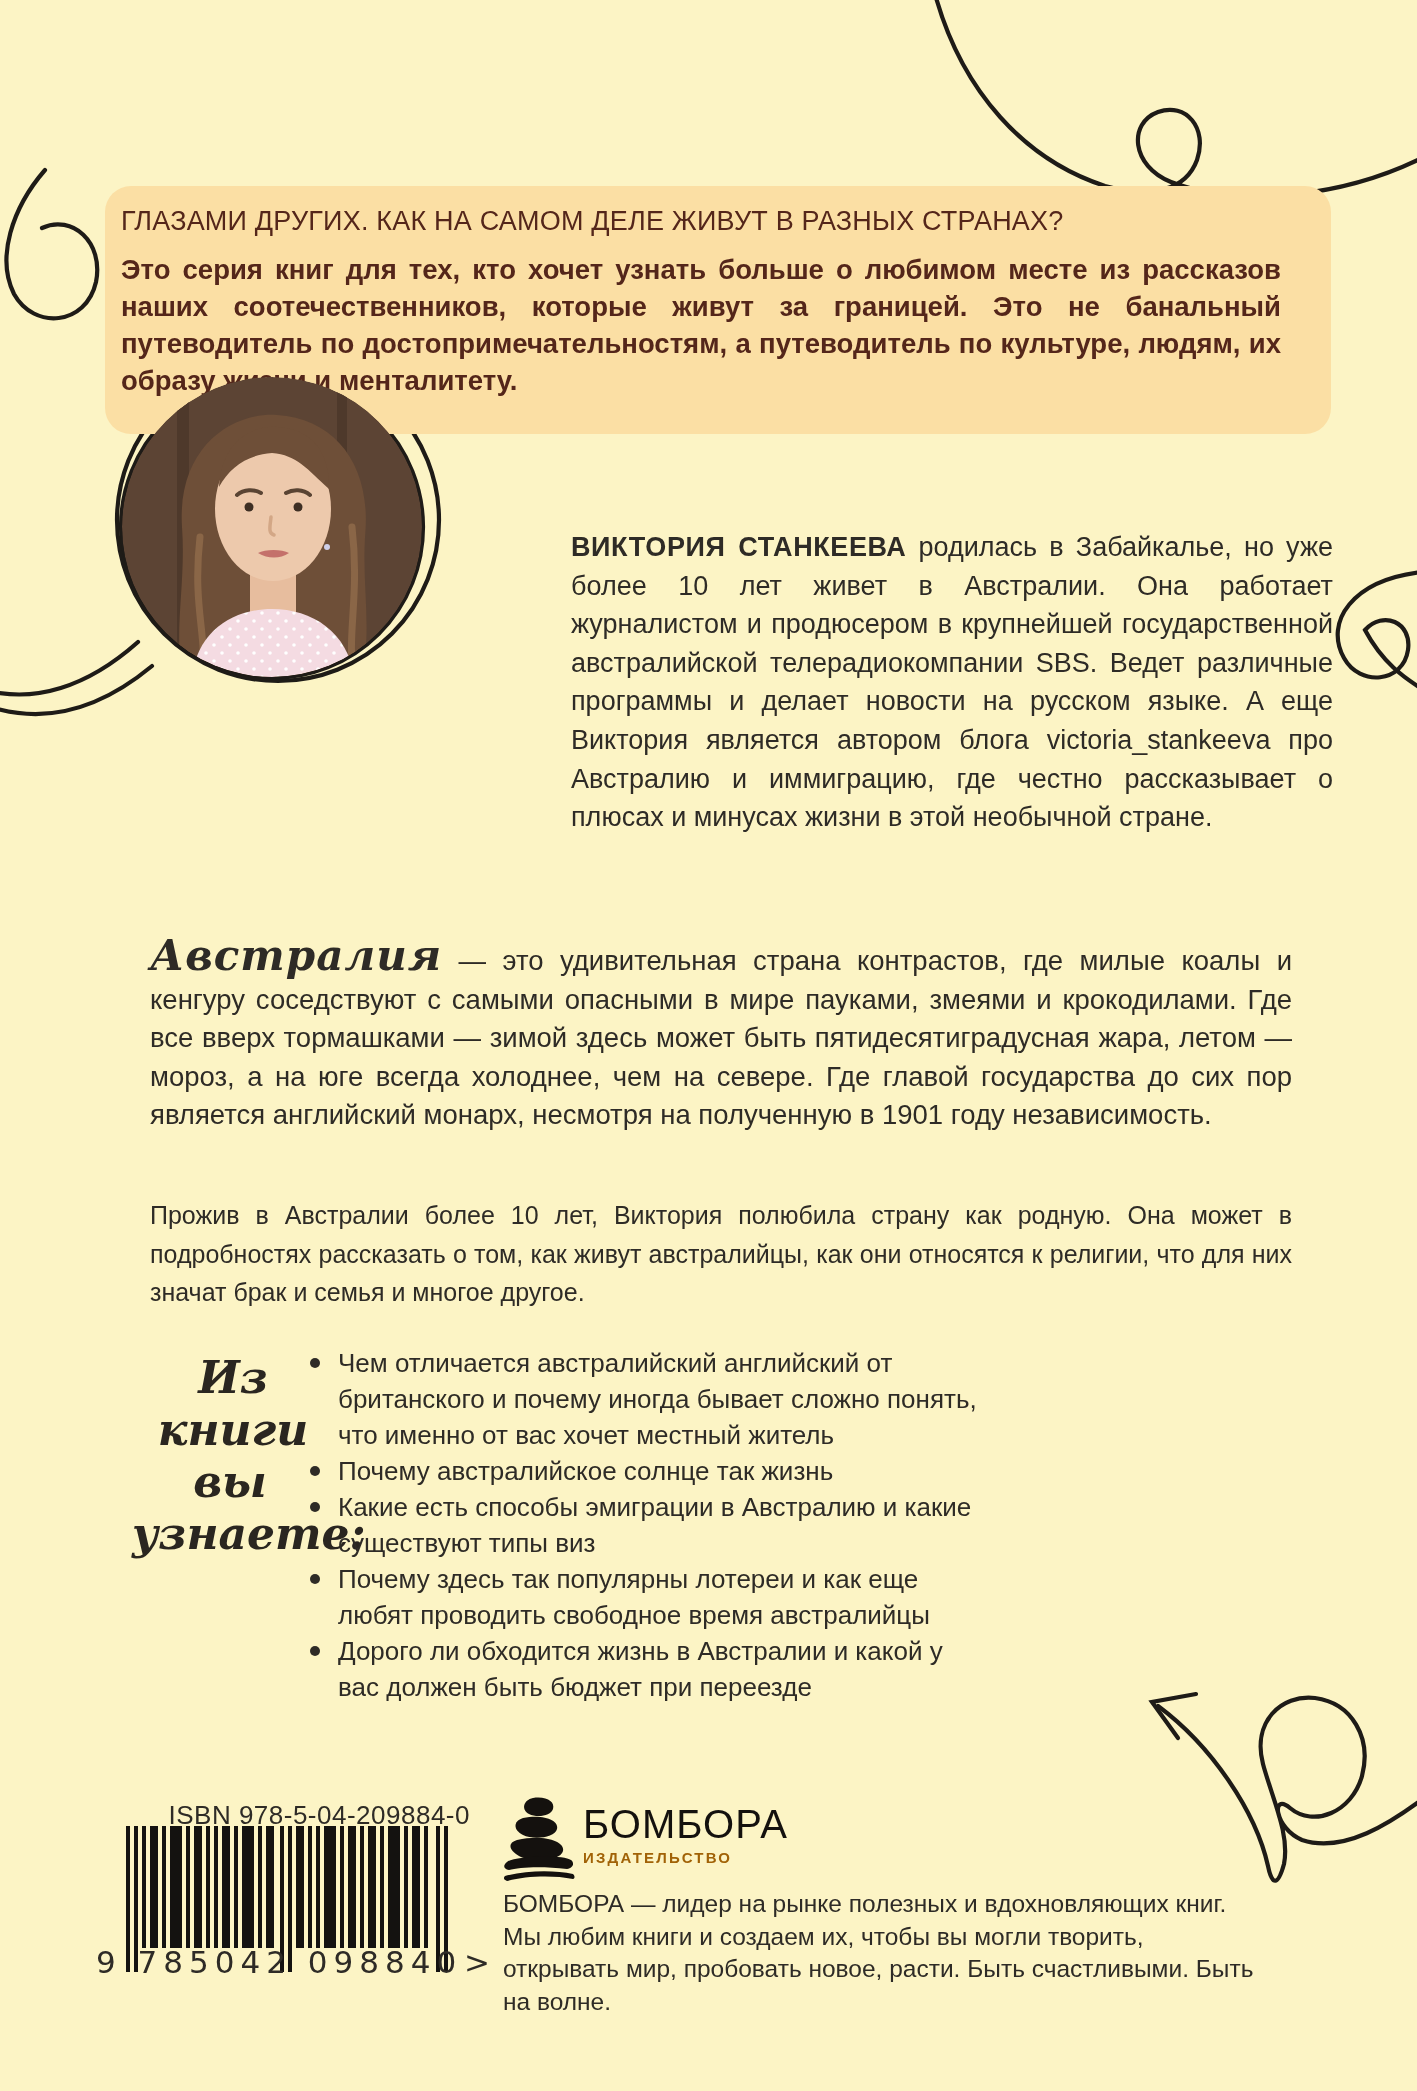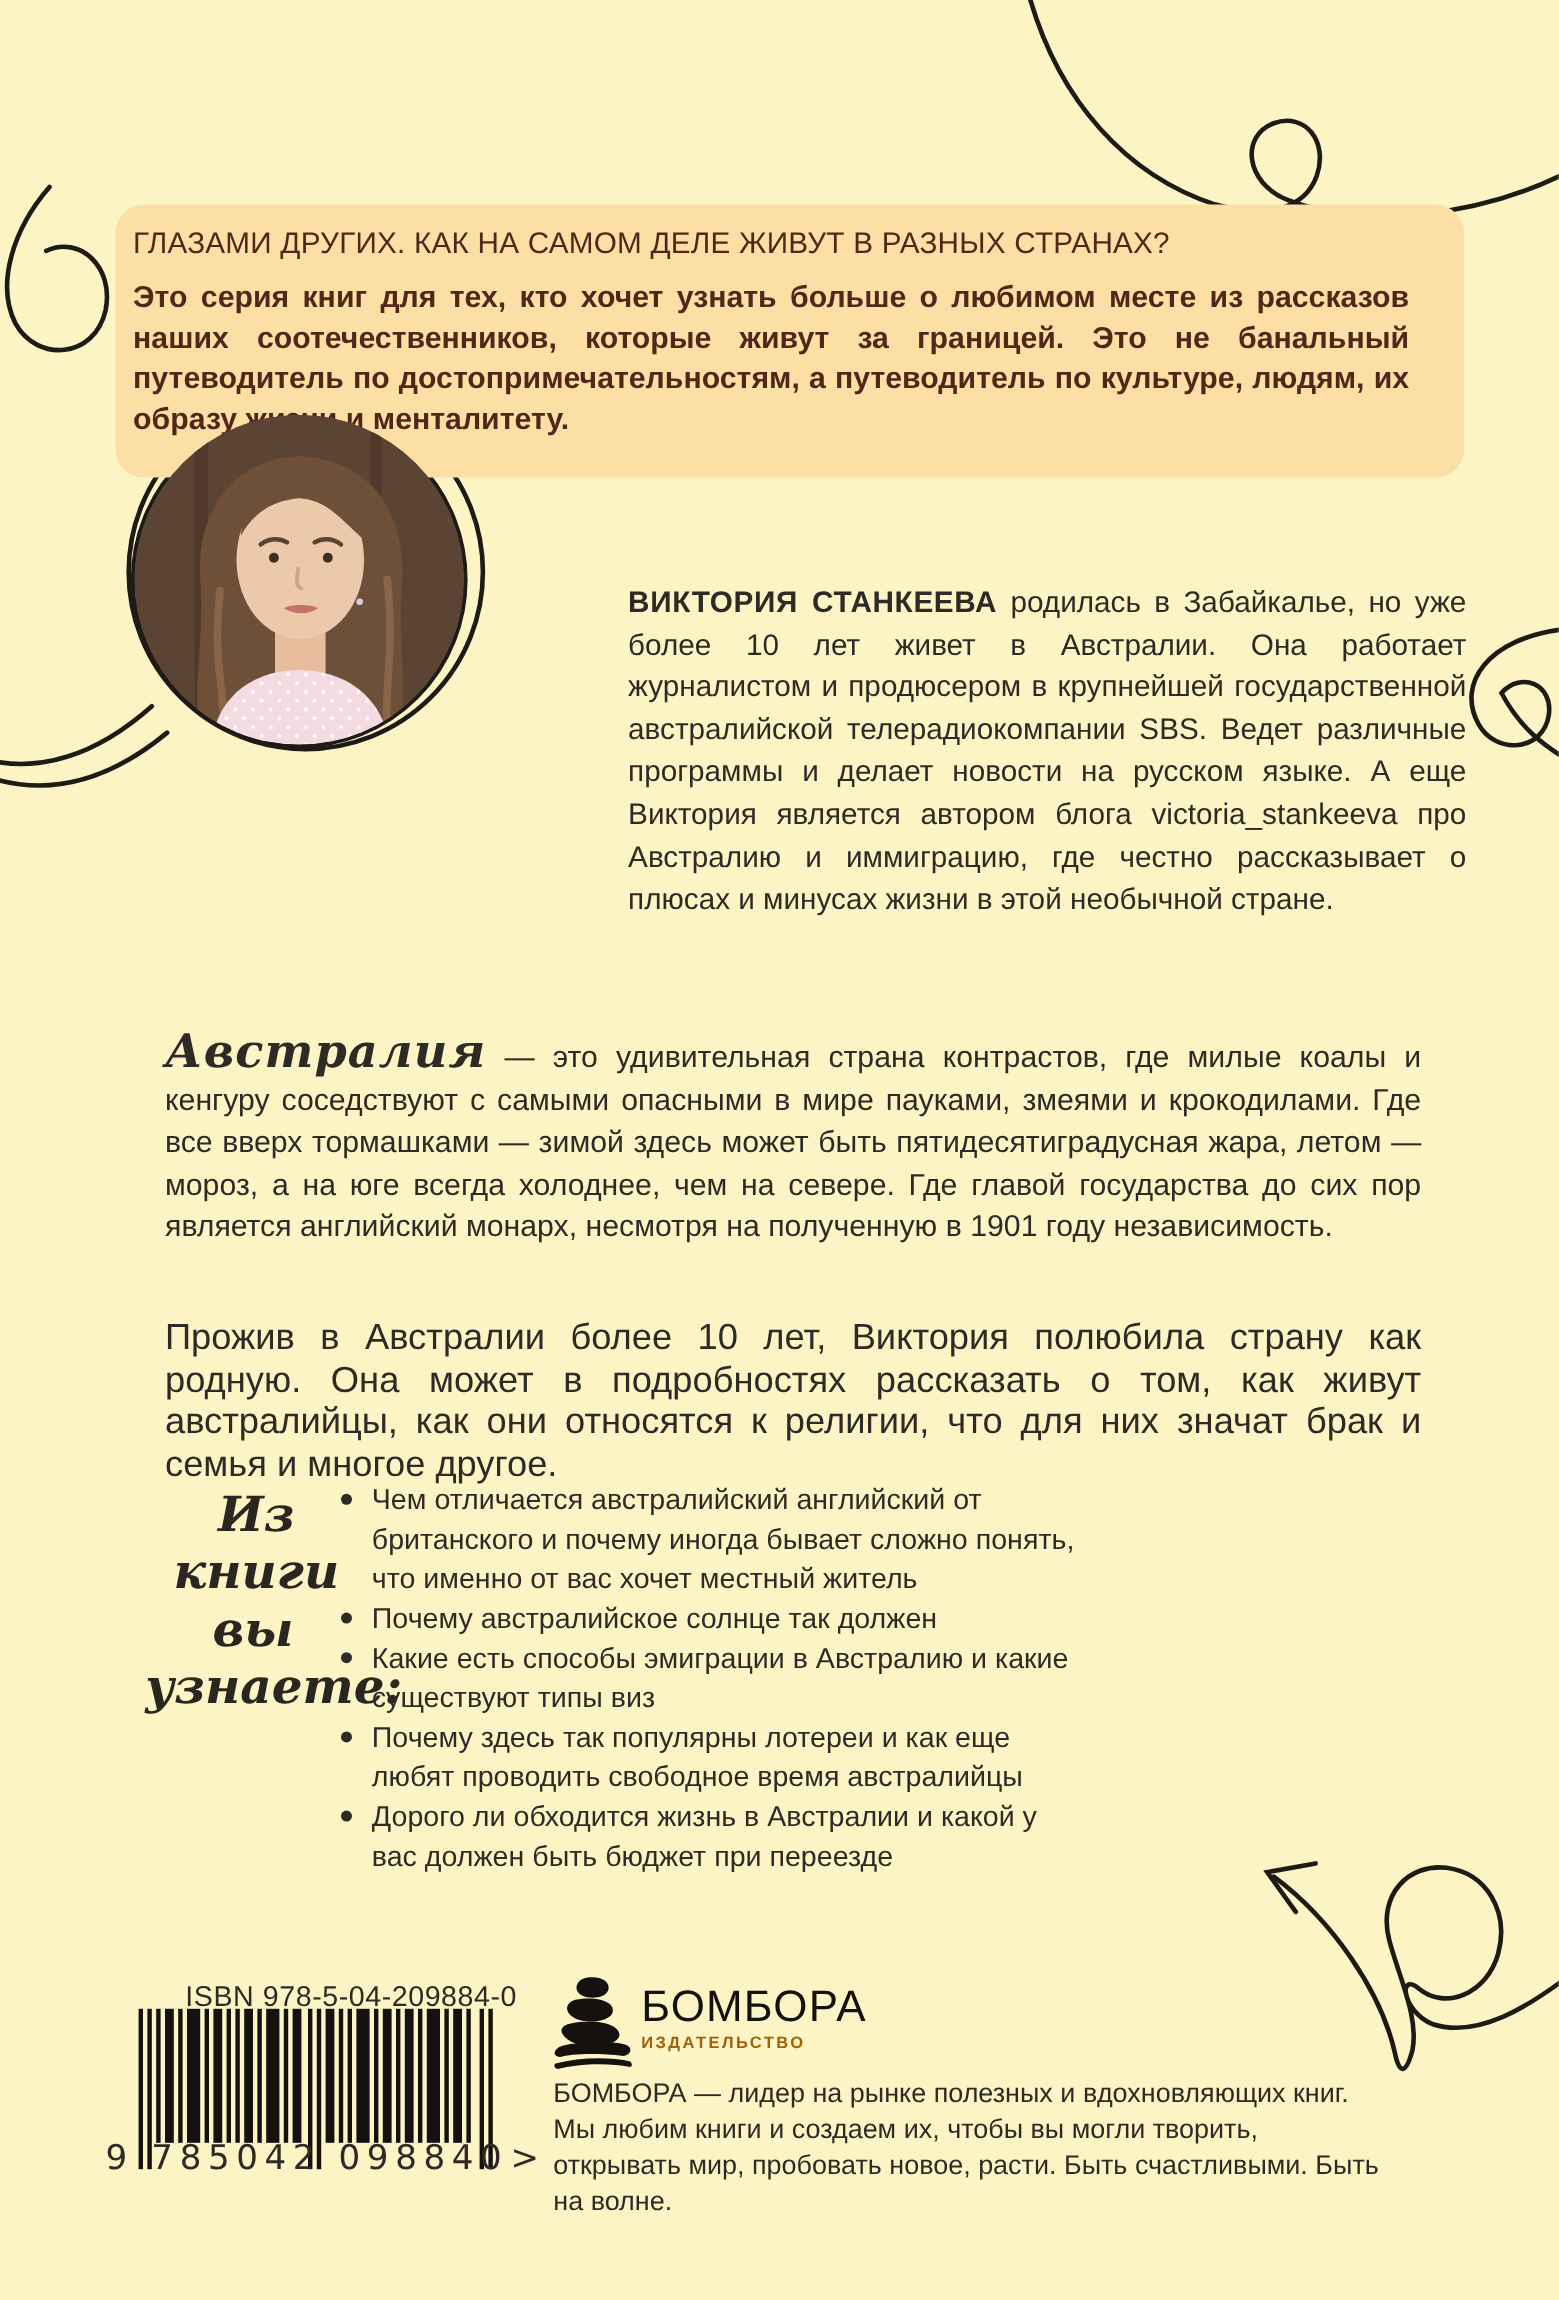--- a/index.html
+++ b/index.html
@@ -52,21 +52,21 @@
     left:150px;top:942px;width:1142px;
     font-size:27.5px;line-height:38.6px;text-align:justify;
   }
   .script{
     font-family:"DejaVu Serif","Liberation Serif",serif;
     font-style:italic;font-weight:bold;
   }
   .country .script{font-size:42px;line-height:0;letter-spacing:1px;}
   .para2{
     left:150px;top:1196px;width:1142px;
-    font-size:33px;line-height:38.6px;text-align:justify;
+    font-size:25px;line-height:38.6px;text-align:justify;
   }
   
   .learn-label{
     left:138px;top:1352px;width:190px;
     font-size:44px;line-height:52px;text-align:center;color:#2A2620;
   }
   .learn-label .l2{margin-left:-6px;}
   .bullets{
     left:308px;top:1345px;width:680px;
     list-style:none;
@@ -164,21 +164,21 @@
   <p class="abs country"><span class="script">Австралия</span><span> — это удивительная страна контрастов, где милые коалы и кенгуру соседствуют с самыми опасными в мире пауками, змеями и крокодилами. Где все вверх тормашками — зимой здесь может быть пятидесятиградусная жара, летом — мороз, а на юге всегда холоднее, чем на севере. Где главой государства до сих пор является английский монарх, несмотря на полученную в 1901 году независимость.</span></p>
 
   <p class="abs para2">Прожив в Австралии более 10 лет, Виктория полюбила страну как родную. Она может в подробностях рассказать о том, как живут австралийцы, как они относятся к религии, что для них значат брак и семья и многое другое.</p>
 
   <div class="abs learn-label script">
     <div class="l1">Из книги</div>
     <div class="l2">вы узнаете:</div>
   </div>
   <ul class="abs bullets">
     <li><span class="dot"></span><span>Чем отличается австралийский английский от британского и почему иногда бывает сложно понять, что именно от вас хочет местный житель</span></li>
-    <li><span class="dot"></span><span>Почему австралийское солнце так должен</span></li>
+    <li><span class="dot"></span><span>Почему австралийское солнце так жизнь</span></li>
     <li><span class="dot"></span><span>Какие есть способы эмиграции в Австралию и какие существуют типы виз</span></li>
     <li><span class="dot"></span><span>Почему здесь так популярны лотереи и как еще любят проводить свободное время австралийцы</span></li>
     <li><span class="dot"></span><span>Дорого ли обходится жизнь в Австралии и какой у вас должен быть бюджет при переезде</span></li>
   </ul>
 
   <div class="abs isbn">ISBN 978-5-04-209884-0</div>
   <svg class="abs barcode" width="352" height="150" viewBox="0 0 352 150" xmlns="http://www.w3.org/2000/svg">
     <g fill="#141210">
 
       <rect x="14" y="0" width="4" height="146"></rect>

